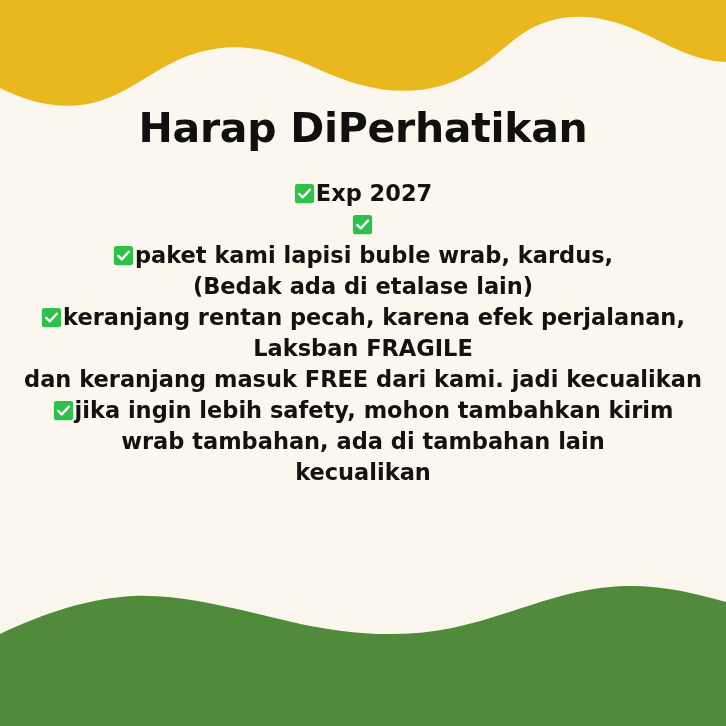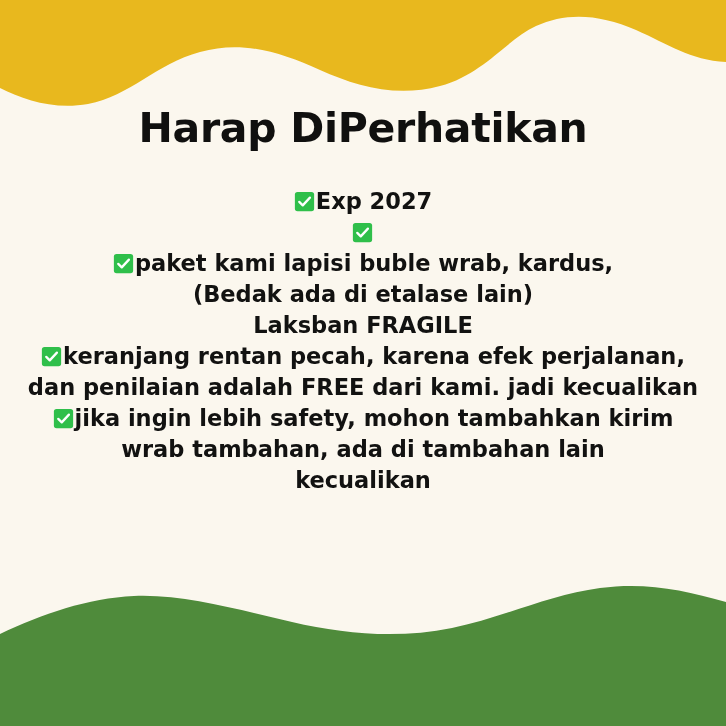--- a/index.html
+++ b/index.html
@@ -46,21 +46,21 @@
     flex-direction: column;
     align-items: center;
     box-sizing: border-box;
     padding: 104px 18px 0 18px;
   }
   .title {
     font-size: 41px;
     font-weight: bold;
     color: #10100f;
     letter-spacing: -0.3px;
-    margin: 0 0 34px 0;
+    margin: 0 0 26px 0;
     text-align: center;
     font-family: "DejaVu Sans", sans-serif;
   }
   .lines {
     width: 100%;
     display: flex;
     flex-direction: column;
     align-items: center;
   }
   .line {
@@ -127,34 +127,34 @@
             <path d="M6 12.4 L10 16.4 L18.2 7.6" fill="none" stroke="#ffffff" stroke-width="2.6" stroke-linecap="round" stroke-linejoin="round"></path>
           </svg>
         </span><span>paket kami lapisi buble wrab, kardus,</span>
       </div>
 
       <div class="line">
         <span>(Bedak ada di etalase lain)</span>
       </div>
 
       <div class="line">
-        <span>Laksban FRAGILE</span>
-      </div>
-
-      <div class="line">
         <span class="check">
           <svg width="21" height="21" viewBox="0 0 24 24" aria-hidden="true">
             <rect x="1" y="1" width="22" height="22" rx="3" fill="#2fbf4a"></rect>
             <path d="M6 12.4 L10 16.4 L18.2 7.6" fill="none" stroke="#ffffff" stroke-width="2.6" stroke-linecap="round" stroke-linejoin="round"></path>
           </svg>
         </span><span>keranjang rentan pecah, karena efek perjalanan,</span>
       </div>
 
       <div class="line">
-        <span>dan penilaian adalah FREE dari kami. jadi kecualikan</span>
+        <span>Laksban FRAGILE</span>
+      </div>
+
+      <div class="line">
+        <span>dan keranjang masuk FREE dari kami. jadi kecualikan</span>
       </div>
 
 
       <div class="line">
         <span class="check">
           <svg width="21" height="21" viewBox="0 0 24 24" aria-hidden="true">
             <rect x="1" y="1" width="22" height="22" rx="3" fill="#2fbf4a"></rect>
             <path d="M6 12.4 L10 16.4 L18.2 7.6" fill="none" stroke="#ffffff" stroke-width="2.6" stroke-linecap="round" stroke-linejoin="round"></path>
           </svg>
         </span><span>jika ingin lebih safety, mohon tambahkan kirim</span>

